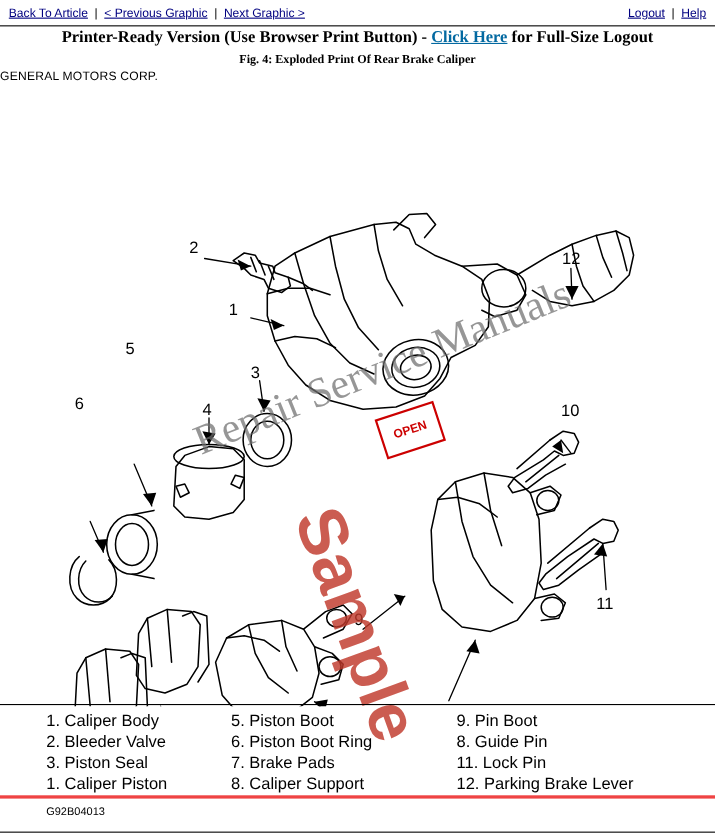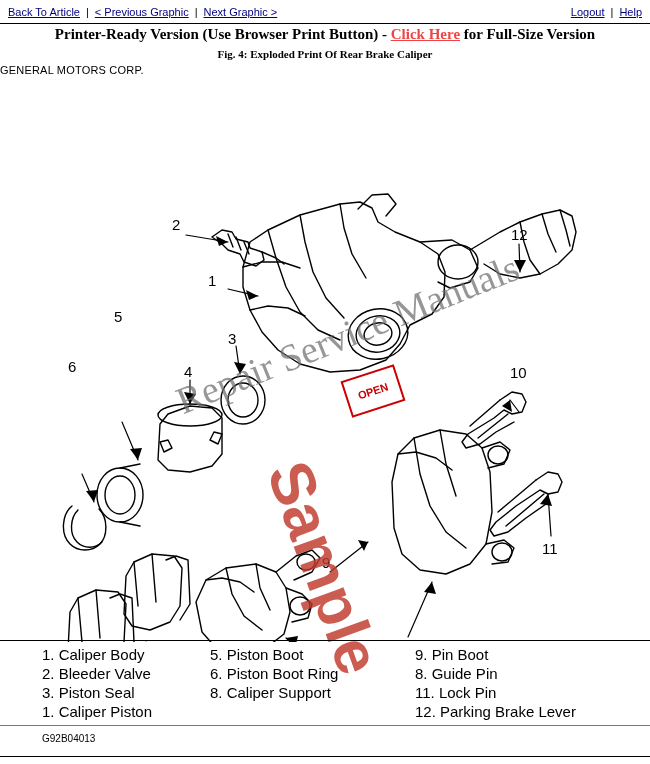--- a/index.html
+++ b/index.html
@@ -61,21 +61,21 @@
   .printer-line {
     position: absolute;
     top: 26px; left: 0;
     width: 650px;
     text-align: center;
     font-family: "Liberation Serif", serif;
     font-size: 15px;
     font-weight: bold;
   }
   .printer-line .click-here {
-    color: #ef4444;
+    color: #0369a1;
     text-decoration: underline;
     cursor: pointer;
   }
   .fig-line {
     position: absolute;
     top: 48px; left: 0;
     width: 650px;
     text-align: center;
     font-family: "Liberation Serif", serif;
     font-size: 11px;
@@ -150,24 +150,24 @@
   }
 
   
   .legend {
     position: absolute;
     left: 0;
     top: 640px;
     width: 650px;
     height: 86px;
     border-top: 1px solid #000;
-    border-bottom: 1px solid #ef4444;
+    border-bottom: 3px solid #ef4444;
     box-sizing: border-box;
     display: flex;
-    align-items: flex-start;
+    align-items: center;
     padding-top: 4px;
   }
   .legend-col {
     font-family: "Liberation Sans", sans-serif;
     font-size: 15px;
     line-height: 19px;
   }
   .legend-col-1 { width: 200px; padding-left: 42px; box-sizing: border-box; }
   .legend-col-2 { width: 215px; padding-left: 10px; box-sizing: border-box; }
   .legend-col-3 { width: 235px; padding-left: 0px; box-sizing: border-box; }
@@ -209,21 +209,21 @@
       <span class="nav-link">Next Graphic &gt;</span>
     </div>
     <div class="nav-right">
       <span class="nav-link">Logout</span>
       <span class="nav-sep-bar">|</span>
       <span class="nav-link">Help</span>
     </div>
   </div>
 
   <div class="printer-line">
-    <span>Printer-Ready Version (Use Browser Print Button) - </span><span class="click-here">Click Here</span><span> for Full-Size Version</span>
+    <span>Printer-Ready Version (Use Browser Print Button) - </span><span class="click-here">Click Here</span><span> for Full-Size Logout</span>
   </div>
   <div class="fig-line">Fig. 4: Exploded Print Of Rear Brake Caliper</div>
   <div class="corp-line">GENERAL MOTORS CORP.</div>
 
   <div class="figure">
     <svg width="650" height="560" viewBox="0 0 650 560" xmlns="http://www.w3.org/2000/svg">
       <g fill="none" stroke="#000" stroke-width="1.4" stroke-linejoin="round" stroke-linecap="round">
 
         <path d="M243 185 L250 160 L268 148 L300 133 L340 122 L360 120 L372 126 L378 140
                  L395 150 L420 160 L438 172 L445 190 L444 215 L432 232 L410 243
@@ -360,20 +360,21 @@
   <div class="legend">
     <div class="legend-col legend-col-1">
       <div class="legend-item">1. Caliper Body</div>
       <div class="legend-item">2. Bleeder Valve</div>
       <div class="legend-item">3. Piston Seal</div>
       <div class="legend-item">1. Caliper Piston</div>
     </div>
     <div class="legend-col legend-col-2">
       <div class="legend-item">5. Piston Boot</div>
       <div class="legend-item">6. Piston Boot Ring</div>
+      <div class="legend-item">7. Brake Pads</div>
       <div class="legend-item">8. Caliper Support</div>
     </div>
     <div class="legend-col legend-col-3">
       <div class="legend-item">9. Pin Boot</div>
       <div class="legend-item">8. Guide Pin</div>
       <div class="legend-item">11. Lock Pin</div>
       <div class="legend-item">12. Parking Brake Lever</div>
     </div>
   </div>
 

